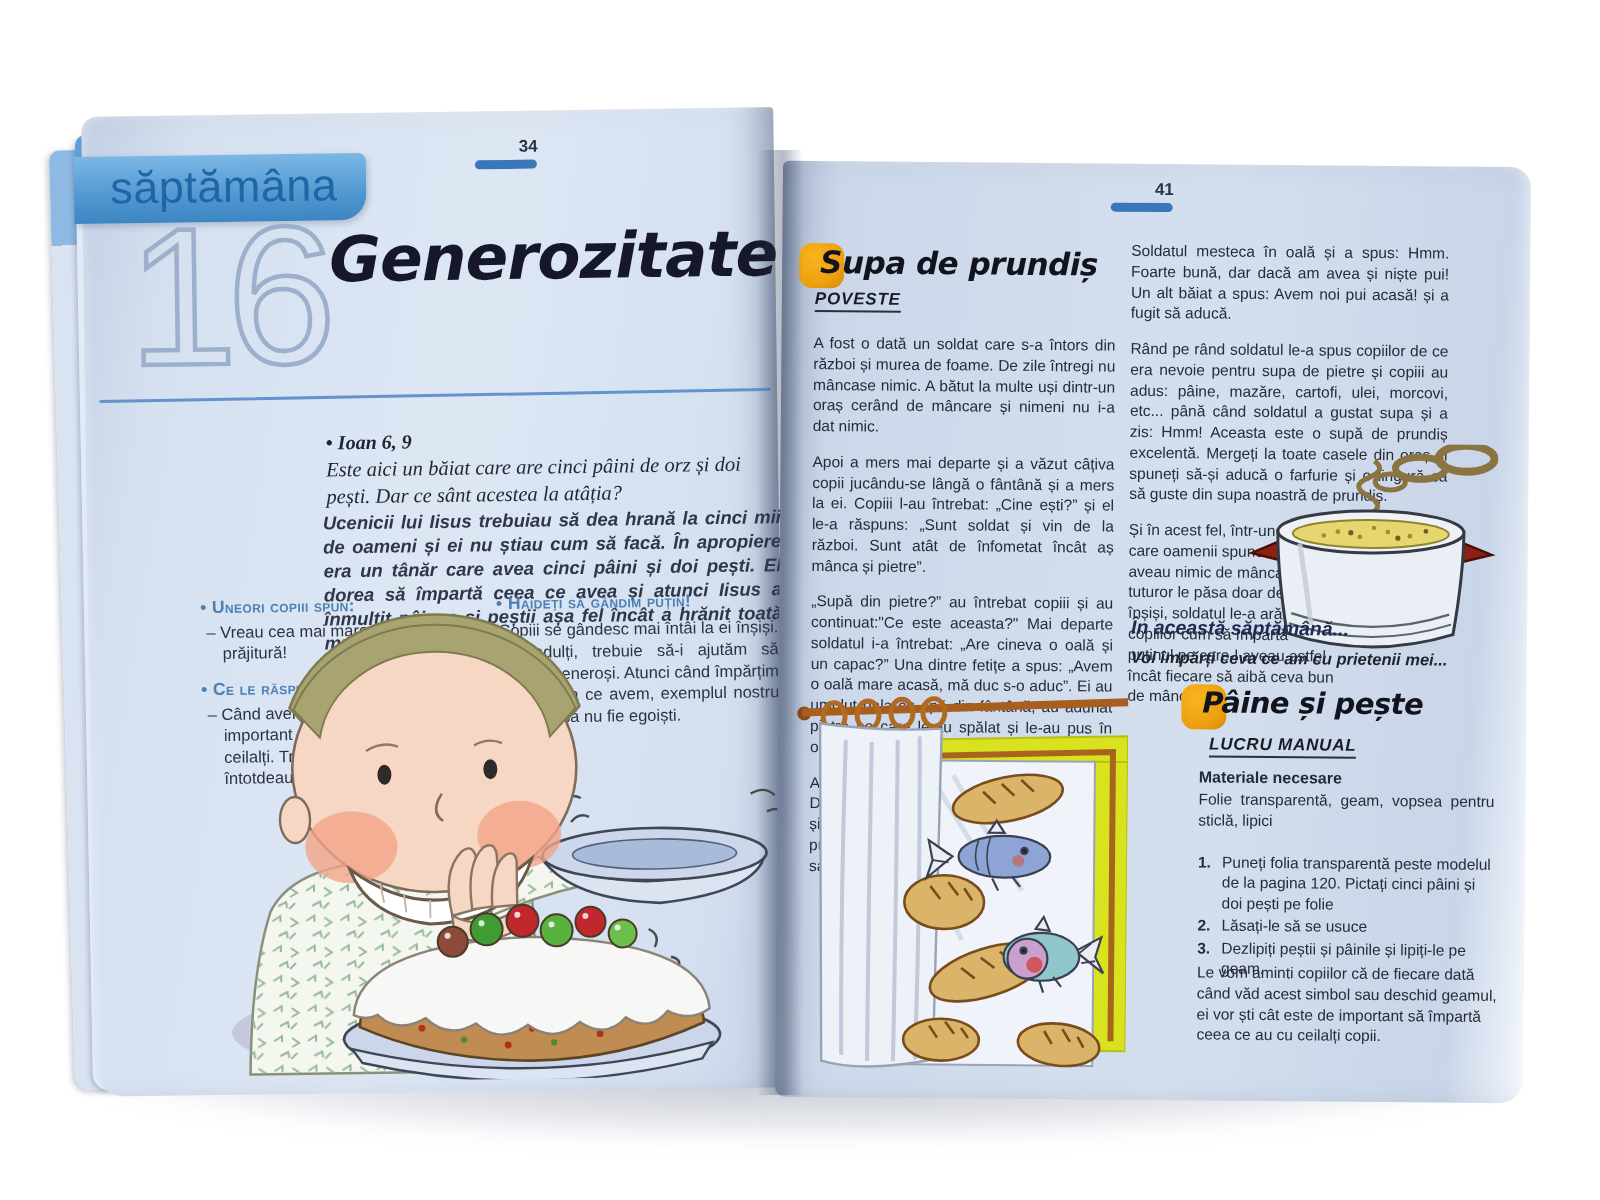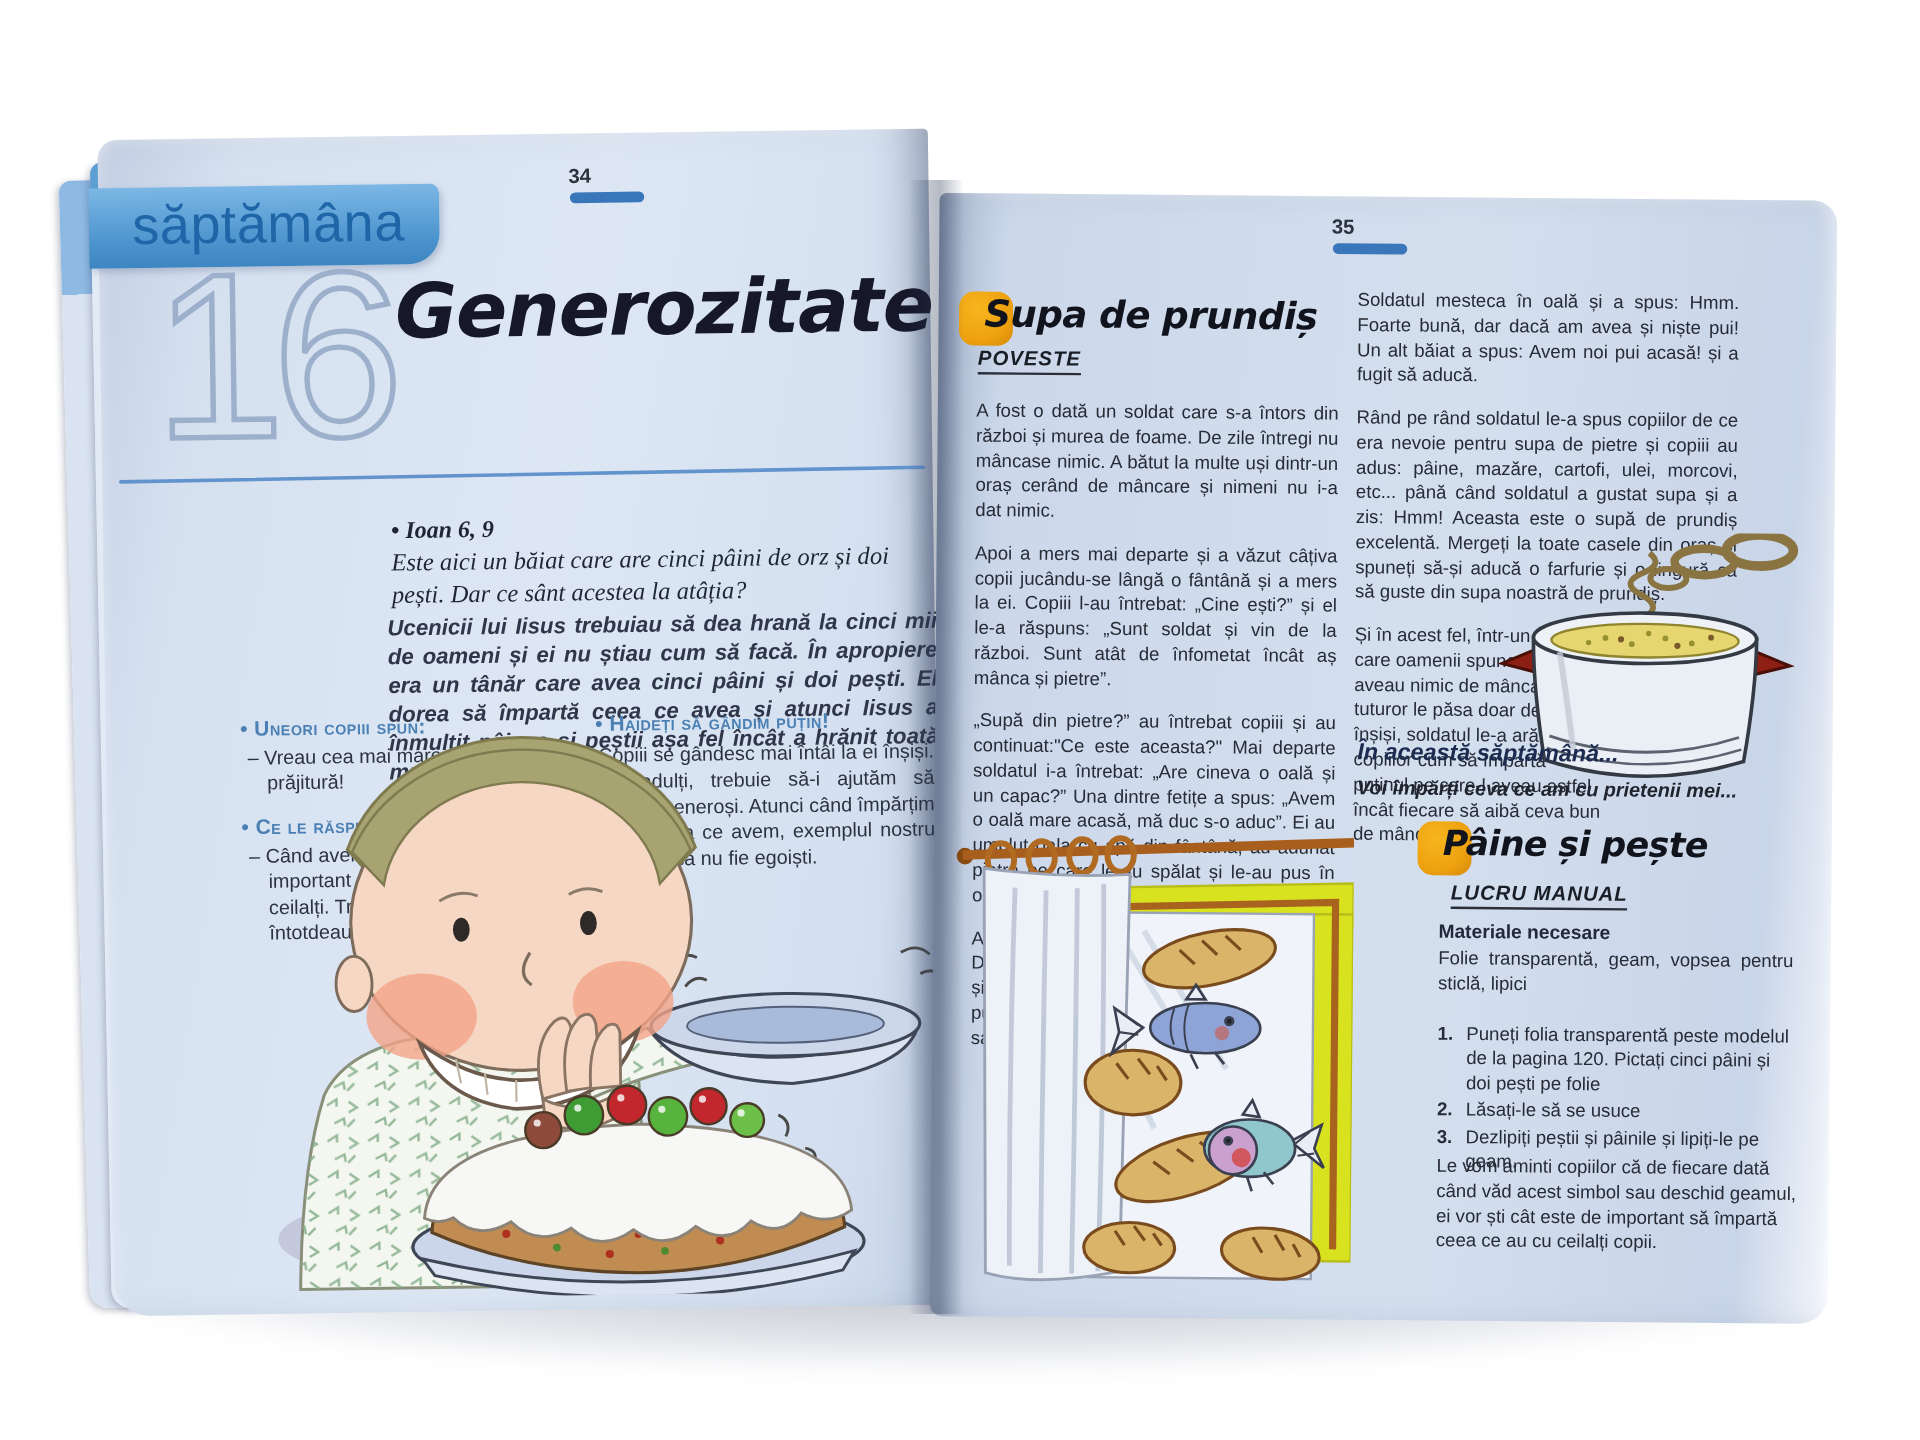--- a/index.html
+++ b/index.html
@@ -36,21 +36,21 @@
     background:linear-gradient(94deg,#b6c4db 0%,#ccd8ea 8%,#d4dfee 55%,#c9d5e8 90%,#eaf0f8 98%,#f6f9fc 100%);
     border-radius:6px 20px 24px 10px;
     box-shadow:inset 30px 0 40px -26px rgba(45,58,90,.55), inset -6px 4px 14px -8px rgba(255,255,255,.75);
   }
   .gutter{
     position:absolute;left:757px;top:150px;width:46px;height:945px;z-index:4;
     background:linear-gradient(90deg,transparent,rgba(40,55,85,.30) 42%,rgba(40,55,85,.34) 58%,transparent);
     pointer-events:none;
   }
   
-  .pageno{position:absolute;text-align:left;width:64px;color:#2d3440;font-size:17px;font-weight:bold;}
+  .pageno{position:absolute;text-align:right;width:64px;color:#2d3440;font-size:17px;font-weight:bold;}
   .pageno .bar{margin:3px auto 0;width:62px;height:9px;border-radius:5px;background:#3a76ba;}
   .smallcap-h{font-weight:bold;color:#4b80b4;font-variant:small-caps;font-size:17.5px;letter-spacing:.4px;}
   .kicker{font-style:italic;font-weight:bold;font-size:17px;color:#191d26;letter-spacing:.8px;
     border-bottom:2px solid #2a2f3a;display:inline-block;padding-bottom:1px;}
   .marker{position:absolute;width:45px;height:45px;border-radius:13px;
     background:radial-gradient(circle at 35% 32%,#f7b51e,#eda10e 62%,#d5880a);}
   .story-h{position:absolute;font-size:31px;font-weight:bold;font-style:italic;color:#12141d;
     font-family:"DejaVu Sans", sans-serif;letter-spacing:-.5px;}
   .body-p{font-size:15.5px;line-height:1.34;color:#262b36;text-align:justify;}
   
@@ -245,21 +245,21 @@
         <circle cx="317" cy="306" r="3"></circle>
       <circle cx="351" cy="316" r="3"></circle>
         <circle cx="385" cy="308" r="3"></circle>
         <circle cx="417" cy="320" r="3"></circle>
     </g>
   </svg>
 </div>
 
 <div class="page page-right">
   <div class="pageno" style="left:327px;top:16px;">
-    <div>35</div>
+    <div>41</div>
     <div class="bar"></div>
   </div>
 
   <div class="marker" style="left:17px;top:82px;"></div>
   <div class="story-h" style="left:38px;top:83px;">Supa de prundiș</div>
   <div class="story-kicker"><span class="kicker">POVESTE</span></div>
 
   <div class="col1">
     <p class="body-p">A fost o dată un soldat care s-a întors din război și murea de foame. De zile întregi nu mâncase nimic. A bătut la multe uși dintr-un oraș cerând de mâncare și nimeni nu i-a dat nimic.</p>
     <p class="body-p">Apoi a mers mai departe și a văzut câțiva copii jucându-se lângă o fântână și a mers la ei. Copiii l-au întrebat: „Cine ești?” și el le-a răspuns: „Sunt soldat și vin de la război. Sunt atât de înfometat încât aș mânca și pietre”.</p>

